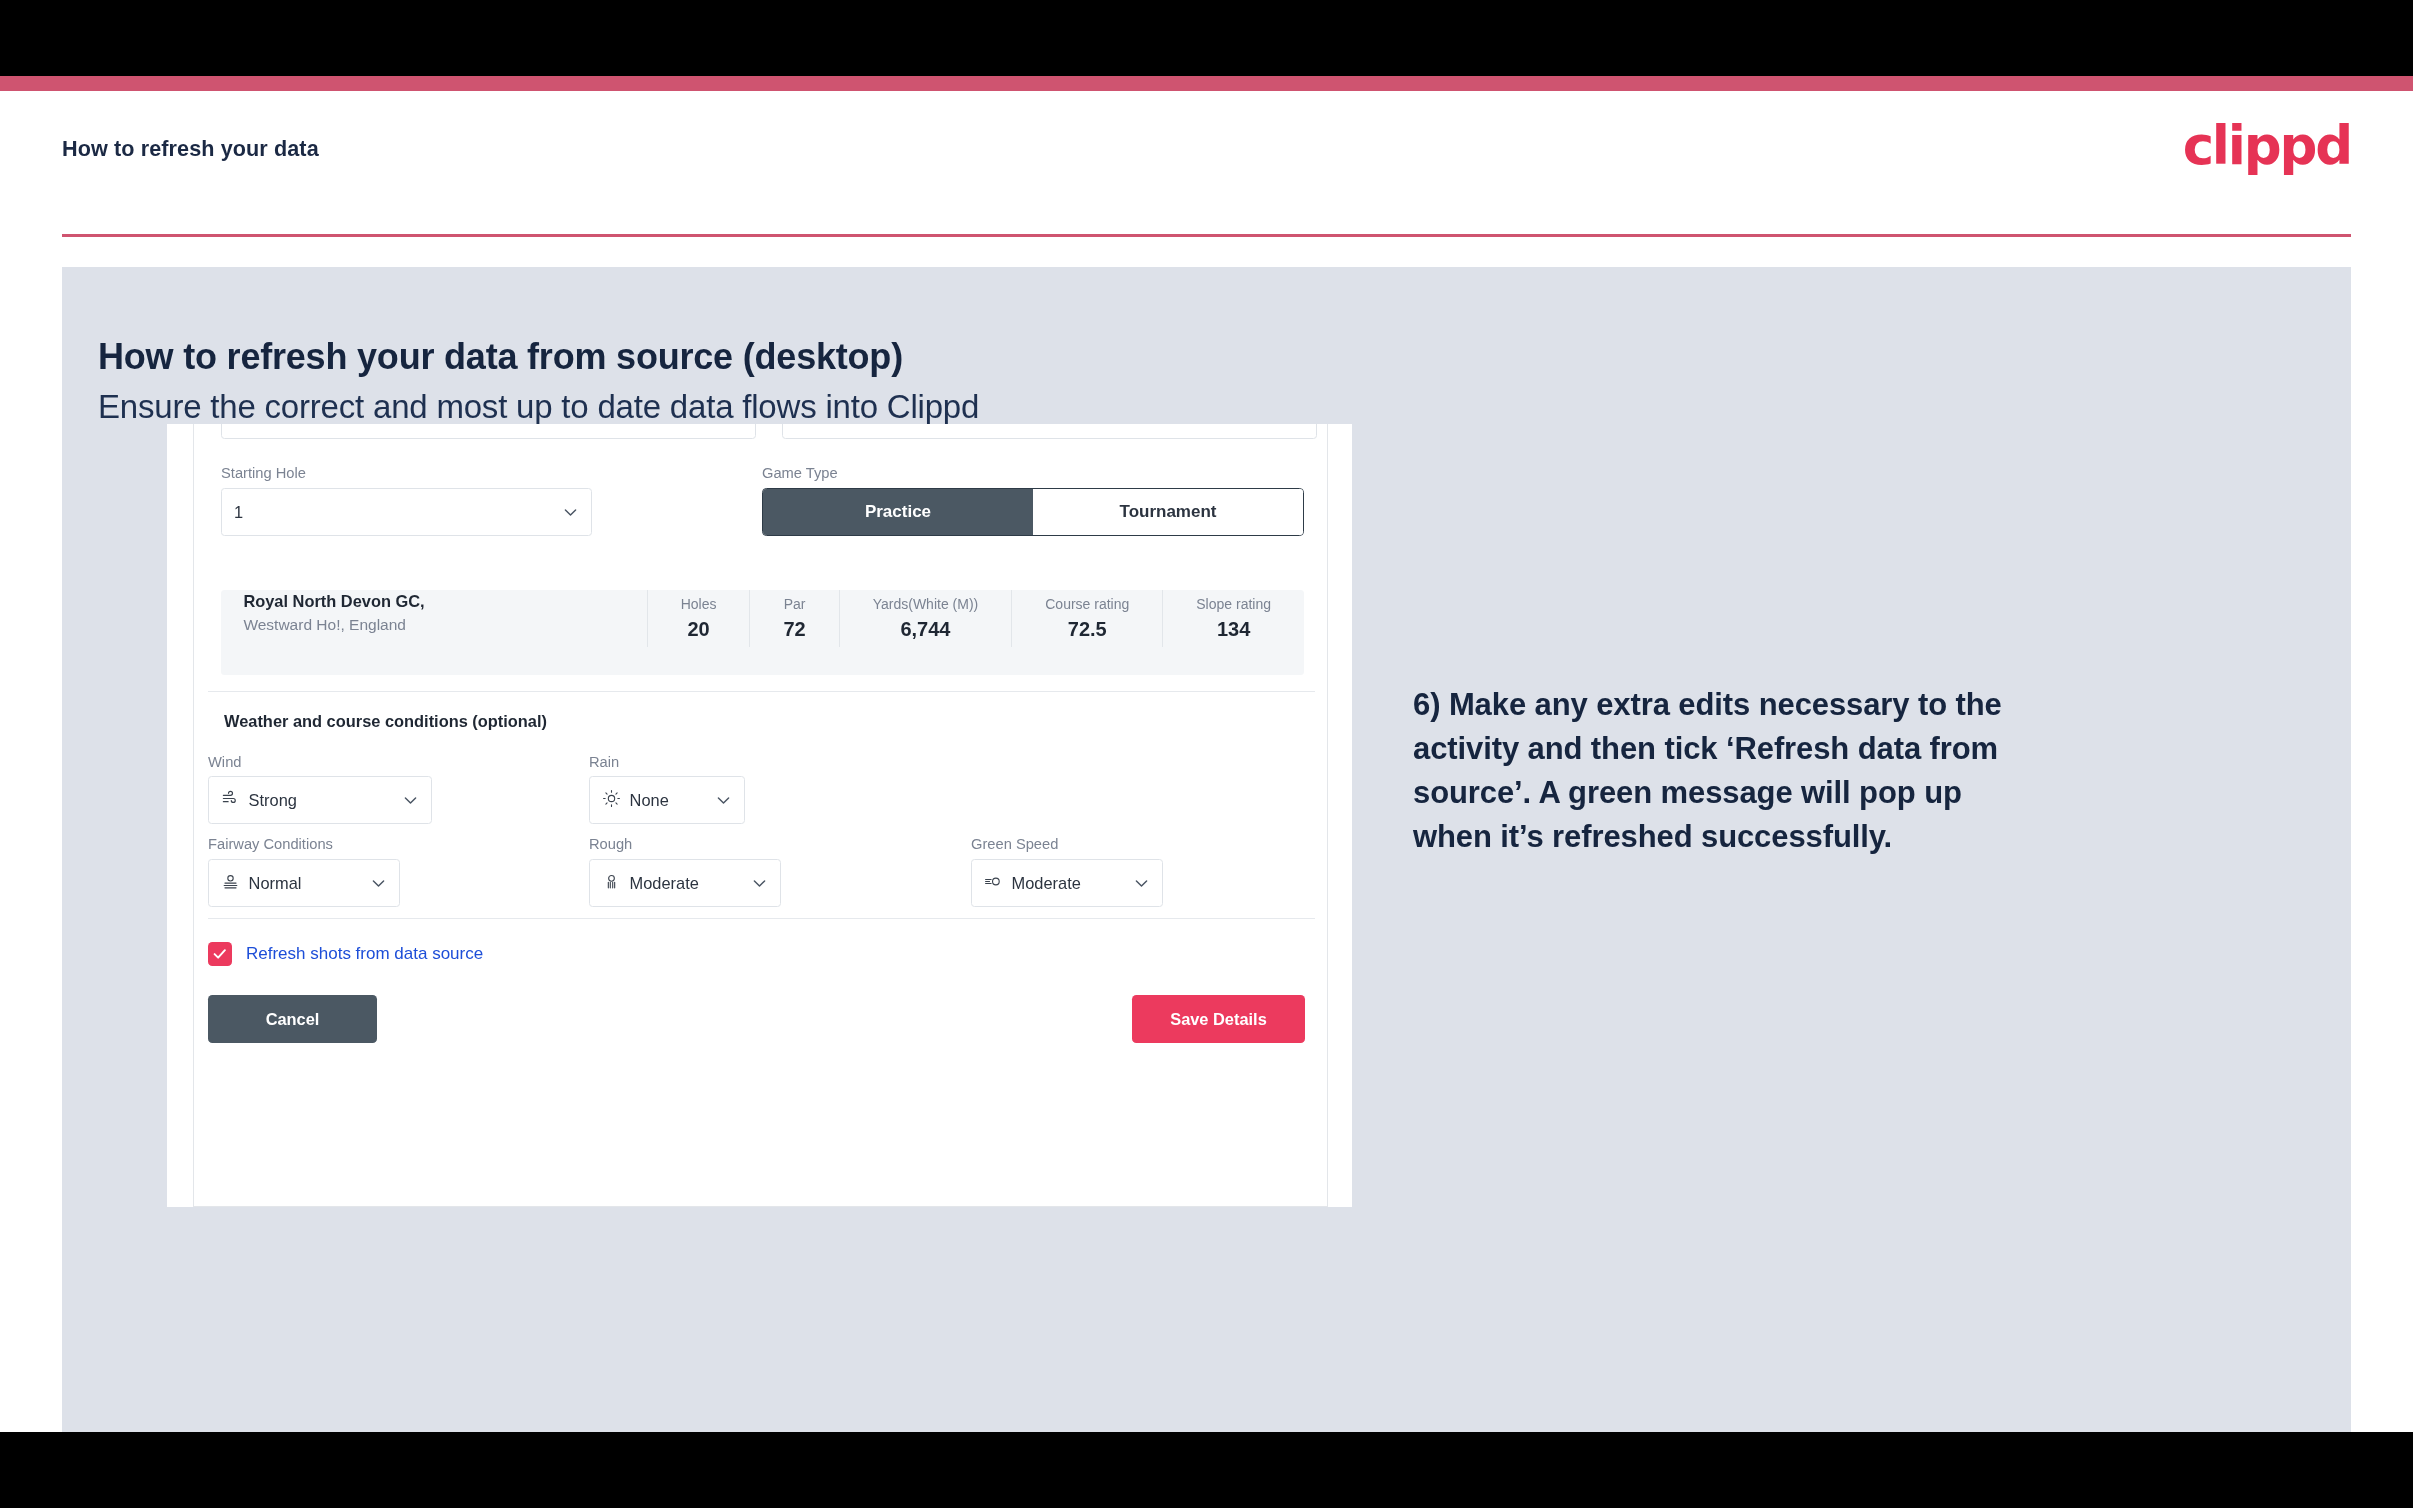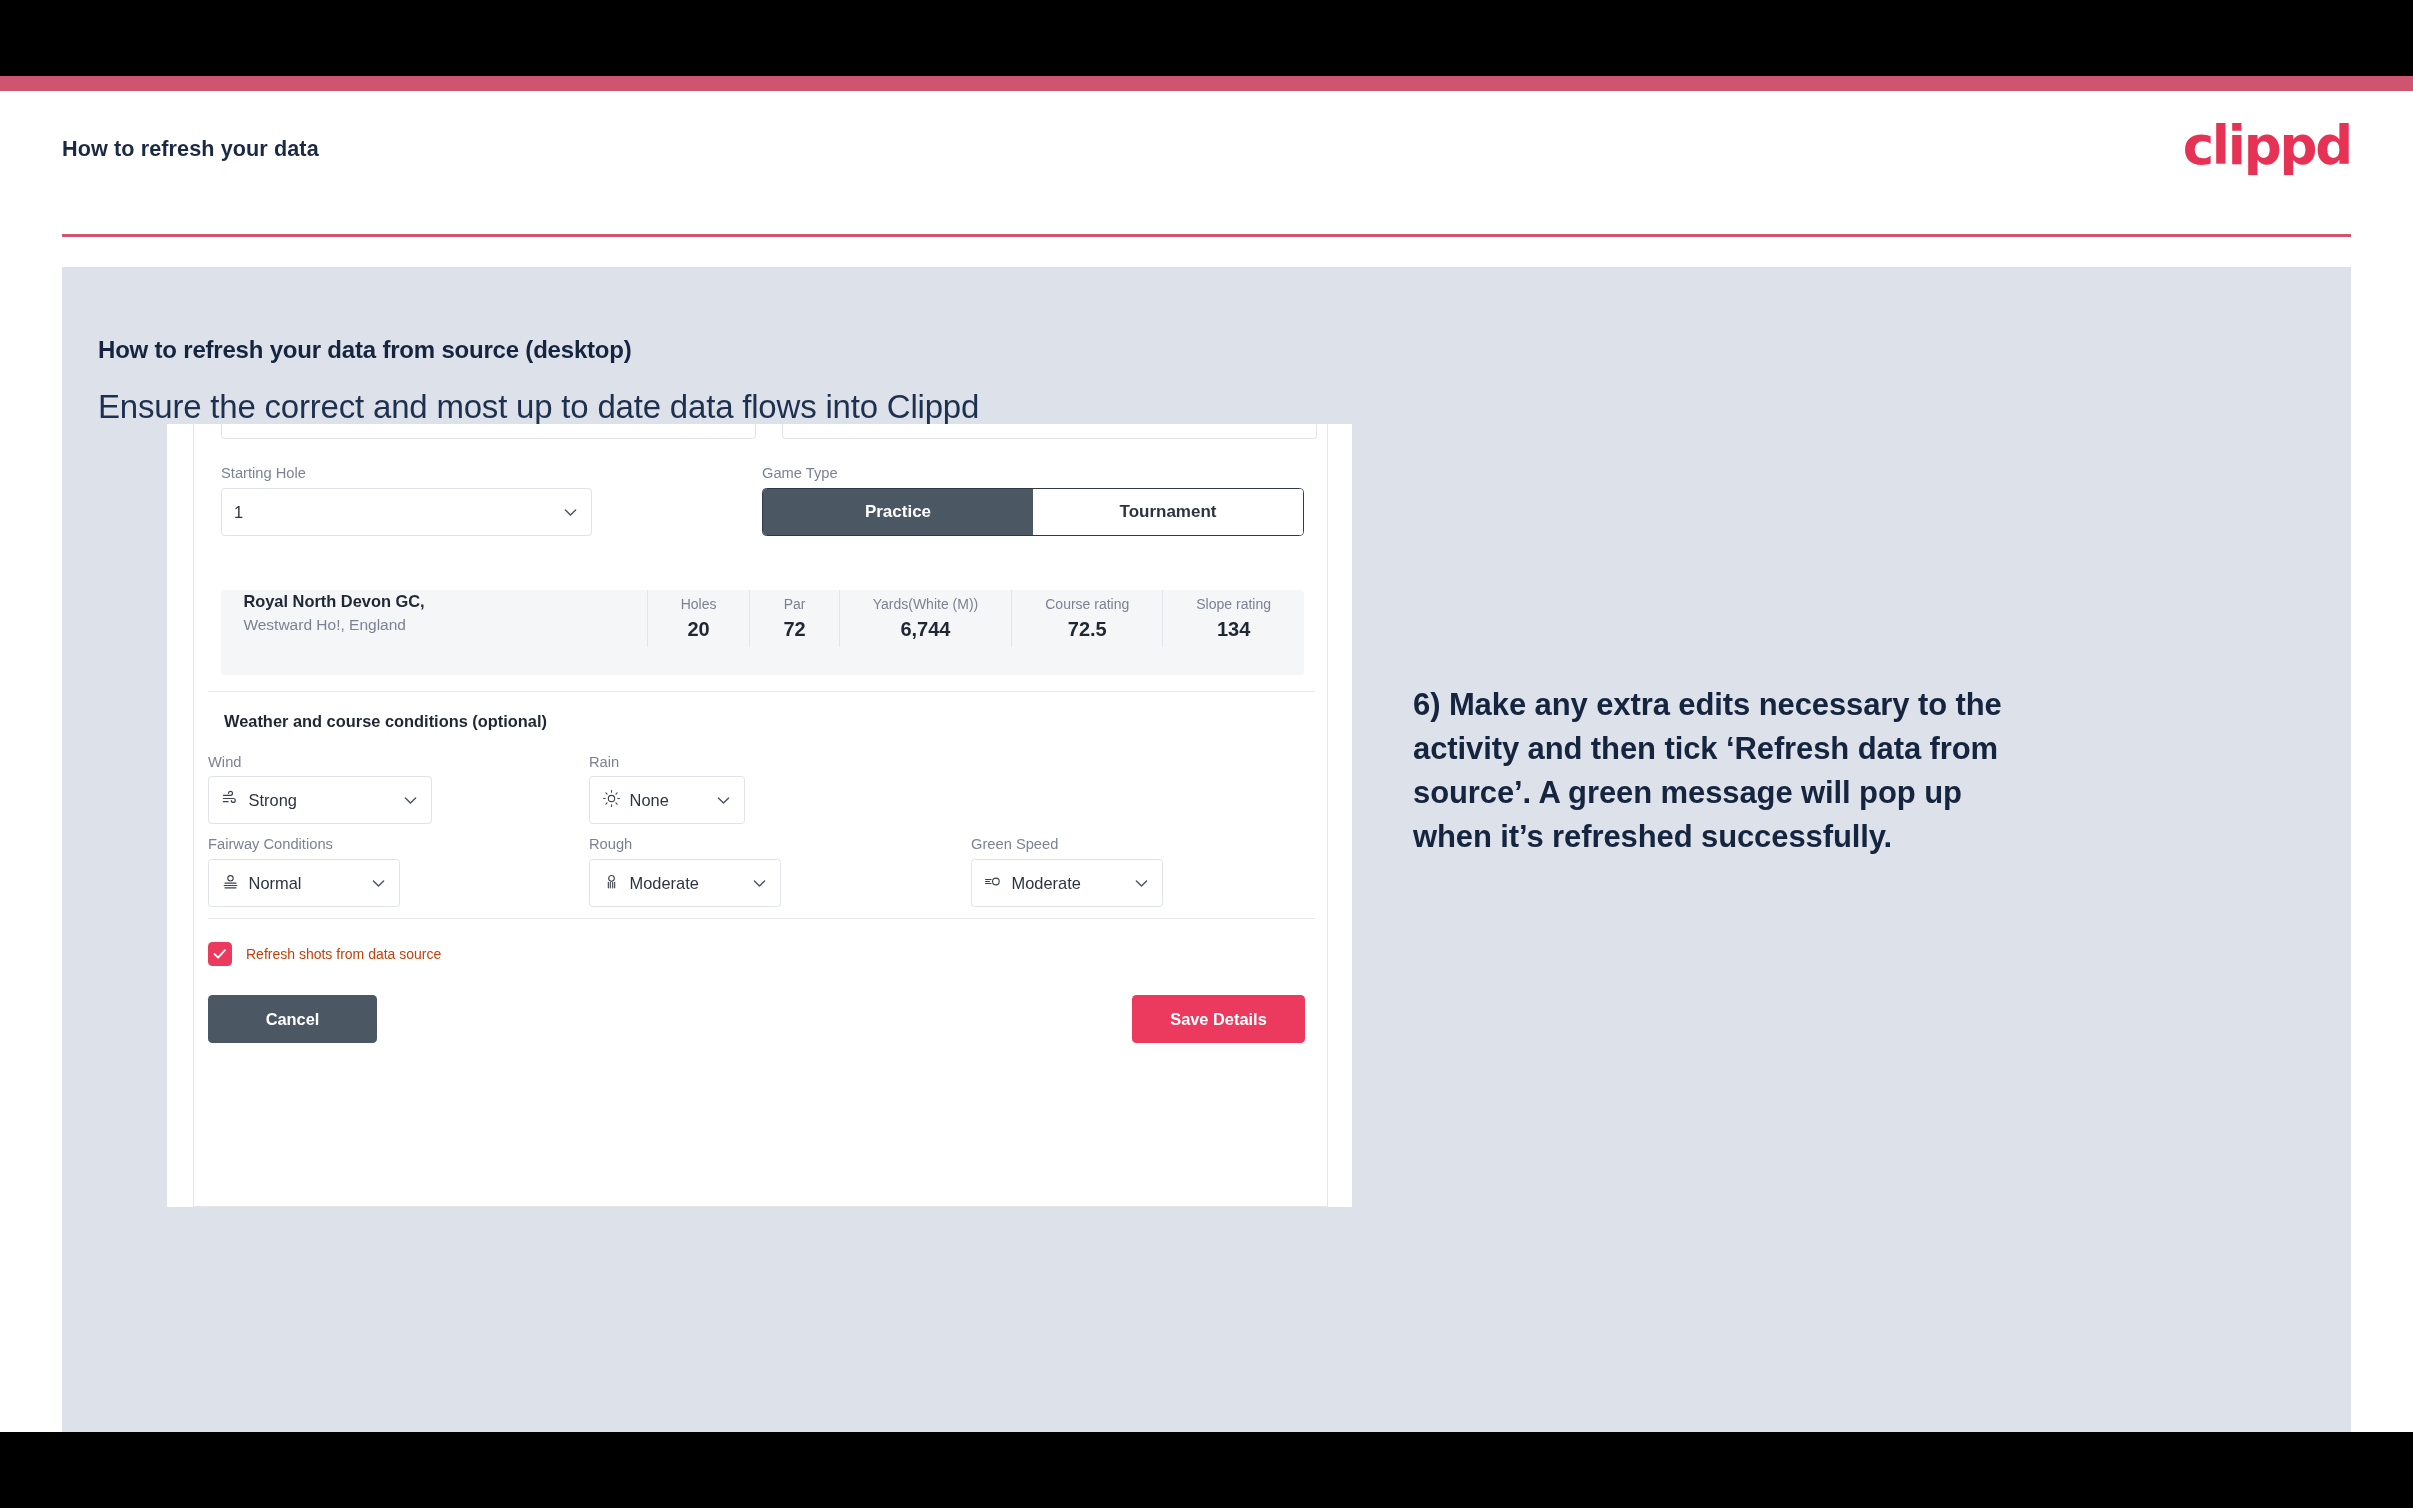--- a/index.html
+++ b/index.html
@@ -34,21 +34,21 @@
     position:absolute; left:62px; top:143px; width:2289px; height:2.6px; background:#cf5470;
   }
 
   
   .panel {
     position:absolute; left:62px; top:176px; width:2289px; height:1185px;
     background:#dde1e9;
   }
   .panel-h1 {
     position:absolute; left:36px; top:69px;
-    font-size:24px; font-weight:700; color:#16253f; letter-spacing:-0.2px;
+    font-size:36px; font-weight:700; color:#16253f; letter-spacing:-0.2px;
   }
   .panel-h2 {
     position:absolute; left:36px; top:121px;
     font-size:33px; font-weight:400; color:#1e3050; letter-spacing:-0.2px;
   }
 
   
   .instruction {
     position:absolute; left:1413px; top:592px; width:604px;
     font-size:31px; line-height:1.42; color:#16253f; font-weight:600;
@@ -118,21 +118,21 @@
     position:absolute; left:30px; top:288px; font-size:16.4px; font-weight:700; color:#1f2733;
   }
   .divider { position:absolute; background:#e6e9ed; height:0.9px; }
 
   
   .check-row { position:absolute; left:14px; top:518px; display:flex; align-items:center; }
   .checkbox {
     width:24px; height:24px; border-radius:4.3px; background:#ec3a5e;
     display:flex; align-items:center; justify-content:center; flex:0 0 auto;
   }
-  .check-label { font-size:14px; color:#c2410c; margin-left:14px; }
+  .check-label { font-size:17px; color:#1d4ed8; margin-left:14px; }
 
   
   .btn {
     position:absolute; height:48px; border:none; border-radius:4.3px;
     font-size:16.4px; font-weight:700; color:#fff; cursor:pointer;
     font-family:"Liberation Sans", sans-serif;
     display:flex; align-items:center; justify-content:center;
   }
   .btn-cancel { left:14px;  top:571px; width:169px; background:#4b5863; }
   .btn-save   { left:938px; top:571px; width:173px; background:#ec3a5e; }

